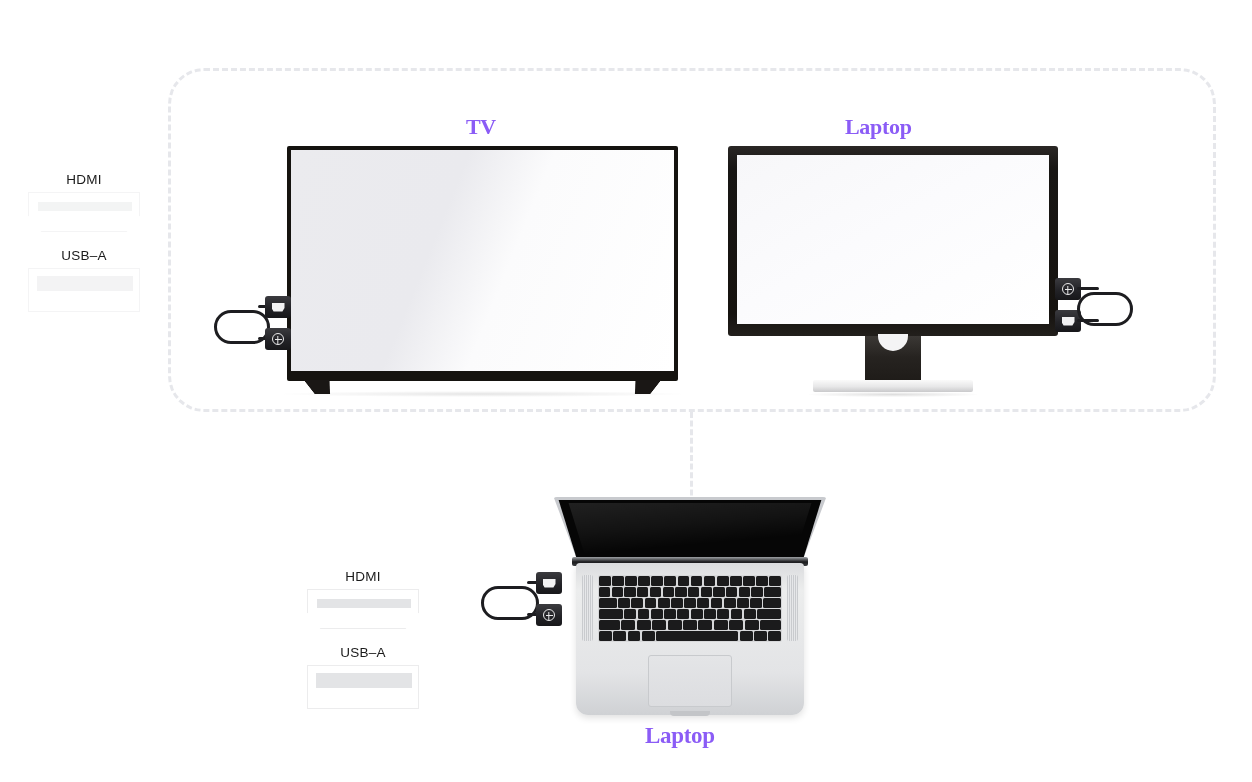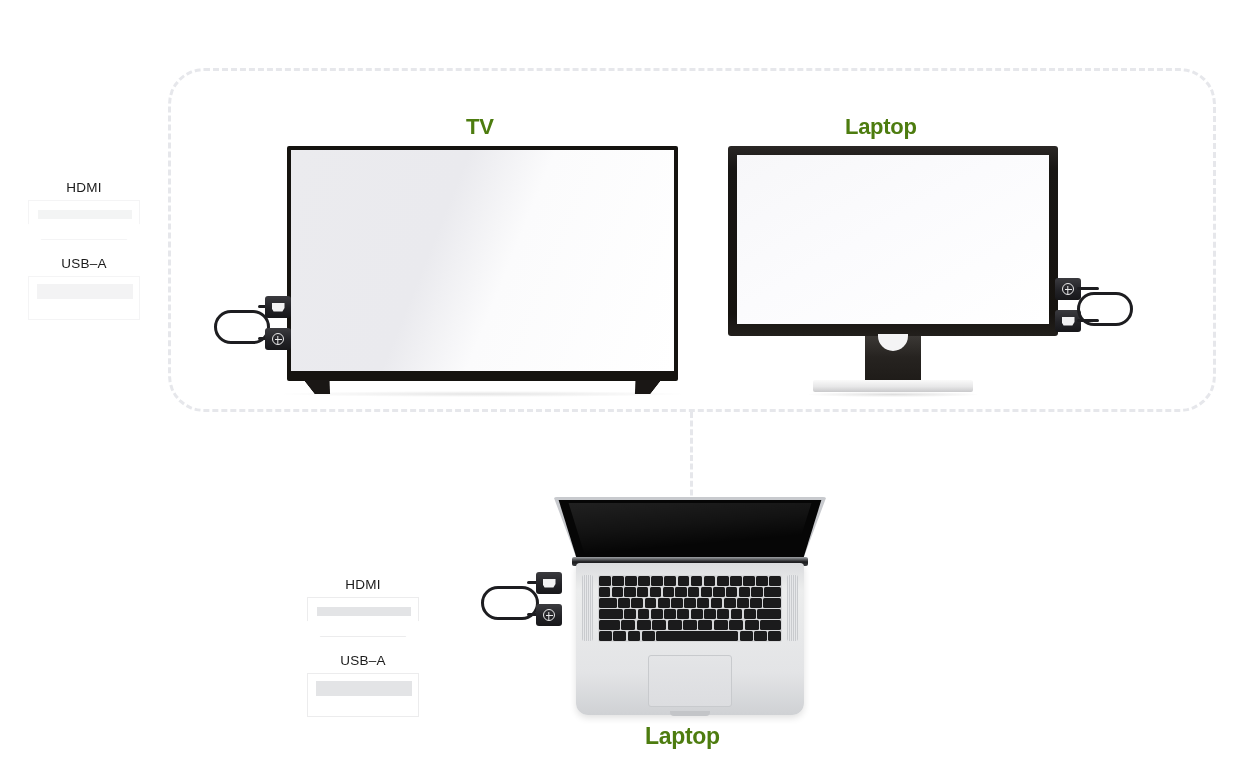--- a/index.html
+++ b/index.html
@@ -23,36 +23,37 @@
     position: absolute;
     left: 690px; top: 412px;
     width: 0; height: 92px;
     border-left: 3px dashed #e6e7eb;
   }
 
   
   .heading {
     position: absolute;
     font-weight: bold;
-    color: #4d7c0f;
+    color: #8b5cf6;
     letter-spacing: -0.3px;
     white-space: nowrap;
+    font-family: Liberation Serif, serif;
   }
   #tv-heading      { left: 466px; top: 114px; font-size: 22px; }
   #display-heading { left: 845px; top: 114px; font-size: 22px; }
   #laptop-heading  { left: 645px; top: 723px; font-size: 23px; }
 
   
   .legend { position: absolute; }
   .legend .lbl {
     font-size: 13.5px;
     color: #1b1b1b;
     text-align: center;
     width: 112px;
-    margin: 10px auto 5px auto;
+    margin: 2px auto 5px auto;
     letter-spacing: 0.2px;
   }
   .legend .row { margin-bottom: 16px; }
 
   
   .port-hdmi {
     position: relative;
     width: 112px; height: 40px;
     margin: 0 auto;
     background: #ffffff;

